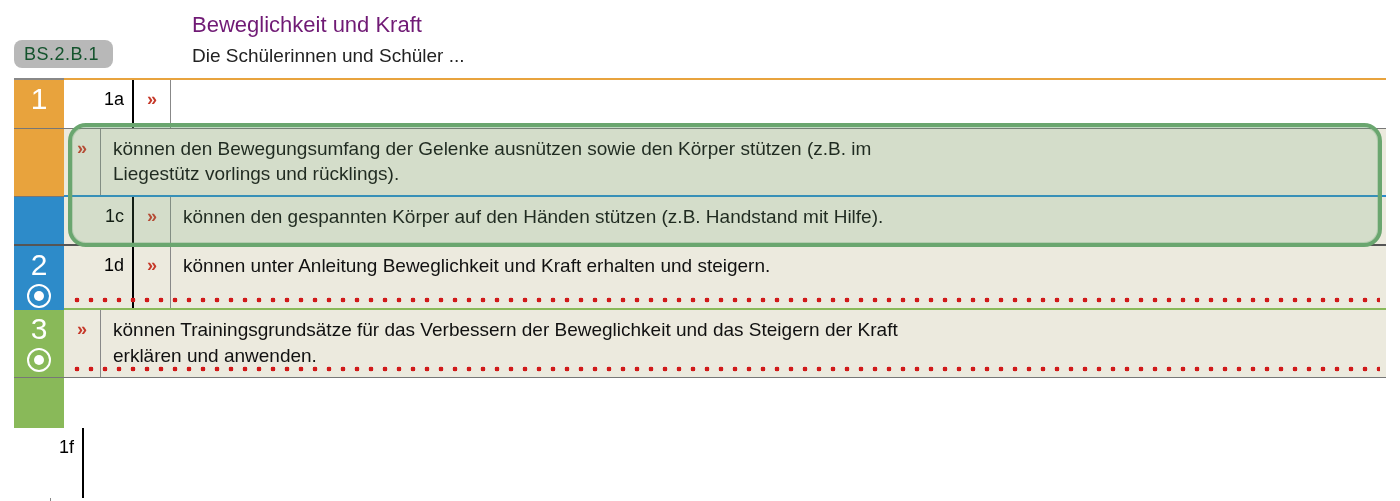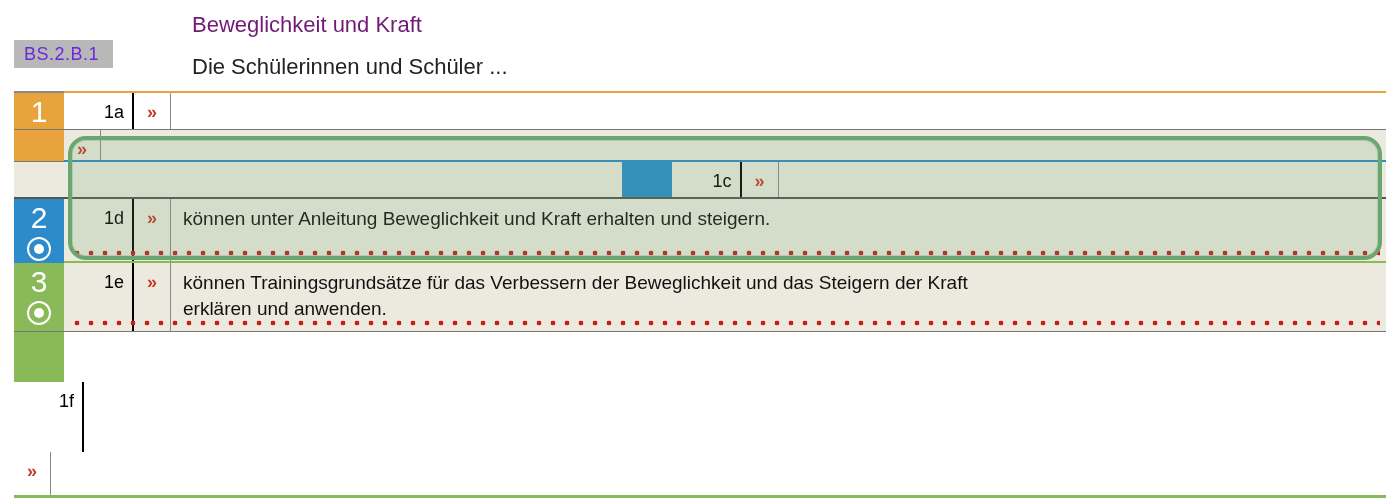--- a/index.html
+++ b/index.html
@@ -15,43 +15,43 @@
     --highlight-fill:rgba(106,166,111,0.18);
     --grey:#888;
   }
   html,body{margin:0;padding:0;background:#fff;color:var(--text);
     font-family:"Segoe UI",Arial,sans-serif;font-size:18px;line-height:1.35;}
   .page{position:relative;width:1400px;min-height:501px;padding:10px 14px 20px 14px;box-sizing:border-box;}
 
   
   .hdr{display:flex;align-items:flex-start;}
   .hdr-left{width:178px;flex:0 0 178px;position:relative;}
-  .code-chip{display:inline-block;background:var(--code-bg);color:#6d28d9;font-weight:400;
-    padding:2px 14px 2px 10px;font-size:18px;letter-spacing:0.5px;margin-top:30px;}
+  .code-chip{display:inline-block;background:var(--code-bg);color:#14532d;font-weight:400;
+    padding:2px 14px 2px 10px;font-size:18px;letter-spacing:0.5px;margin-top:30px;border-radius:8px;}
   .hdr-right .title{font-size:22px;color:#701a75;}
-  .hdr-right .subtitle{font-size:22px;margin-top:12px;}
+  .hdr-right .subtitle{font-size:19px;margin-top:3px;}
 
   
   .tbl{margin-top:10px;border-top:2px solid var(--grey);position:relative;}
   .row{display:flex;align-items:stretch;border-bottom:1px solid #777;position:relative;
     background:#fff;}
   .row.bg{background:var(--row-bg);}
   .row.last{border-bottom:none;}
   .cycle-cell{flex:0 0 50px;width:50px;display:flex;flex-direction:column;align-items:center;
     justify-content:flex-start;gap:4px;box-sizing:border-box;}
   .cycle-cell.orange{background:var(--orange);}
   .cycle-cell.blue{background:var(--blue);}
   .cycle-cell.green{background:var(--green);}
   .cycle-num{color:#fff;font-size:30px;font-weight:300;line-height:1;padding-top:4px;}
   .cycle-mark{width:20px;height:20px;border:2px solid #fff;border-radius:50%;
     display:flex;align-items:center;justify-content:center;}
   .cycle-mark::after{content:"";width:10px;height:10px;background:#fff;border-radius:50%;}
 
   .code-cell{flex:0 0 70px;width:70px;display:flex;align-items:flex-start;justify-content:flex-end;
-    padding:7px 8px 4px 0;box-sizing:border-box;font-size:18px;color:#000;
+    padding:7px 8px 16px 0;box-sizing:border-box;font-size:18px;color:#000;
     border-right:2px solid #000;font-weight:400;}
   .bullet-cell{flex:0 0 36px;width:36px;display:flex;align-items:flex-start;justify-content:center;
     padding-top:7px;color:var(--bullet);font-size:18px;font-weight:700;border-right:1px solid #888;}
   .text-cell{flex:1 1 auto;padding:7px 14px 9px 12px;font-size:19px;color:#111;max-width:790px;}
 
   
   .row .topbar{position:absolute;left:50px;right:0;top:-2px;height:2px;}
   .row .topbar.orange{background:var(--orange);}
   .row .topbar.blue{background:var(--blue);}
   .row .topbar.green{background:var(--green);}
@@ -92,47 +92,48 @@
       <div class="cycle-cell orange">
         <div class="cycle-num">1</div>
       </div>
       <div class="code-cell">1a</div>
       <div class="bullet-cell">»</div>
     </div>
 
     <div class="row bg">
       <div class="cycle-cell orange"></div>
       <div class="bullet-cell">»</div>
+      <div class="text-cell">können den Bewegungsumfang der Gelenke ausnützen sowie den Körper stützen (z.B. im Liegestütz vorlings und rücklings).</div>
     </div>
 
-    <div class="row bg" style="border-bottom:2px solid #555;justify-content:center;">
+    <div class="row bg" style="border-bottom:2px solid #555;">
       <div class="topbar blue"></div>
       <div class="cycle-cell blue"></div>
       <div class="code-cell">1c</div>
       <div class="bullet-cell">»</div>
+      <div class="text-cell">können den gespannten Körper auf den Händen stützen (z.B. Handstand mit Hilfe).</div>
     </div>
 
     <div class="row bg" style="border-bottom:2px solid var(--blue);">
       <div class="cycle-cell blue">
         <div class="cycle-num">2</div>
         <div class="cycle-mark"></div>
       </div>
       <div class="code-cell">1d</div>
       <div class="bullet-cell">»</div>
       <div class="text-cell">können unter Anleitung Beweglichkeit und Kraft erhalten und steigern.</div>
       <div class="dots bottom"></div>
     </div>
 
     <div class="row bg">
       <div class="topbar green"></div>
       <div class="cycle-cell green">
         <div class="cycle-num">3</div>
         <div class="cycle-mark"></div>
       </div>
-      <div class="code-cell">1e</div>
       <div class="bullet-cell">»</div>
       <div class="text-cell">können Trainingsgrundsätze für das Verbessern der Beweglichkeit und das Steigern der Kraft erklären und anwenden.</div>
       <div class="dots bottom"></div>
     </div>
 
     <div class="row last" style="border-bottom:3px solid var(--green);flex-direction:column;">
       <div class="cycle-cell green"></div>
       <div class="code-cell">1f</div>
       <div class="bullet-cell">»</div>
     </div>

